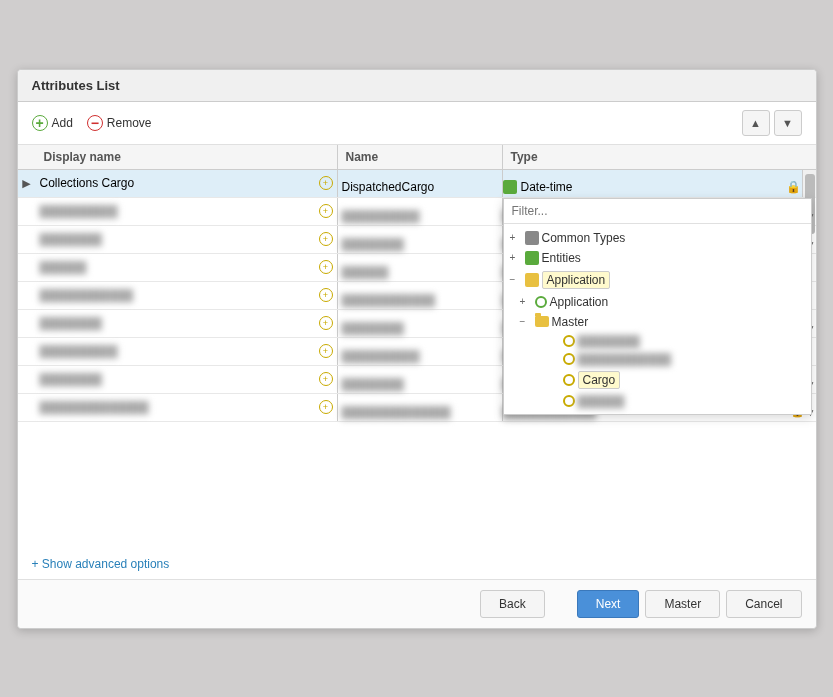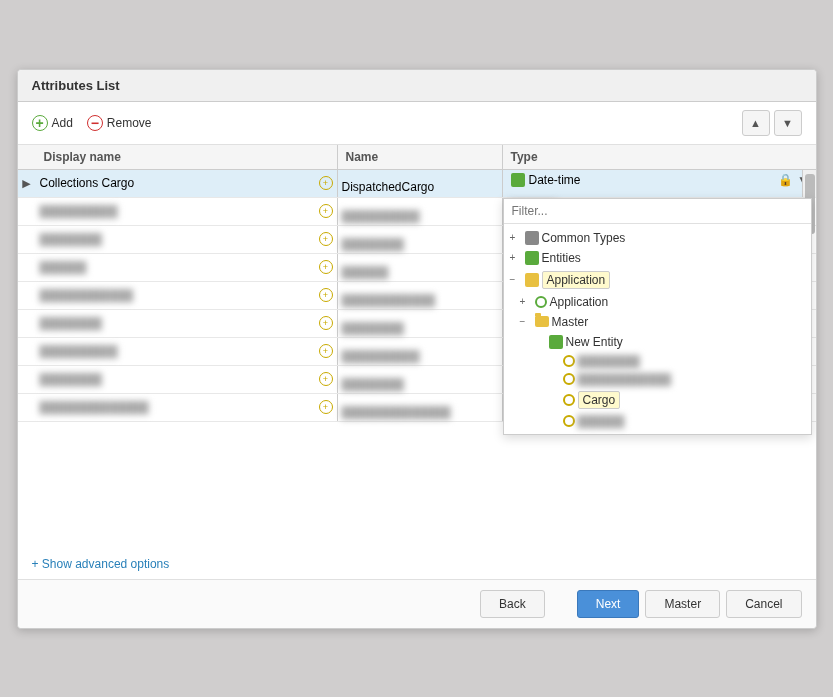--- a/index.html
+++ b/index.html
@@ -251,22 +251,22 @@
     .name-cell {
       width: 165px;
       border-right: 1px solid #ccc;
       display: flex;
       align-items: flex-end;
       padding: 3px 4px;
     }
     .type-cell {
       flex: 1;
       display: flex;
-      align-items: flex-start;
-      padding: 3px 8px;
+      align-items: flex-end;
+      padding: 3px 0;
       position: relative;
     }
   </style>
 </head>
 <body>
 
 <div class="dialog">
   <div class="dialog-title">Attributes List</div>
 
   <div class="toolbar">
@@ -342,25 +342,20 @@
               <span class="tree-icon-circle"></span>
               <span class="tree-label">Application</span>
             </div>
 
             <div class="tree-item indent1">
               <span class="tree-expand">−</span>
               <span class="tree-icon-folder"></span>
               <span class="tree-label">Master</span>
             </div>
 
-            <div class="tree-item indent2">
-              <span class="tree-expand">&nbsp;</span>
-              <span style="width:14px;height:14px;background:#5aaa3c;border-radius:2px;flex-shrink:0;"></span>
-              <span class="tree-label">New Entity</span>
-            </div>
 
             <div class="tree-item indent3">
               <span class="tree-expand">&nbsp;</span>
               <span class="tree-icon-circle-yellow"></span>
               <span class="blurred">████████</span>
             </div>
 
             <div class="tree-item indent3">
               <span class="tree-expand">&nbsp;</span>
               <span class="tree-icon-circle-yellow"></span>

